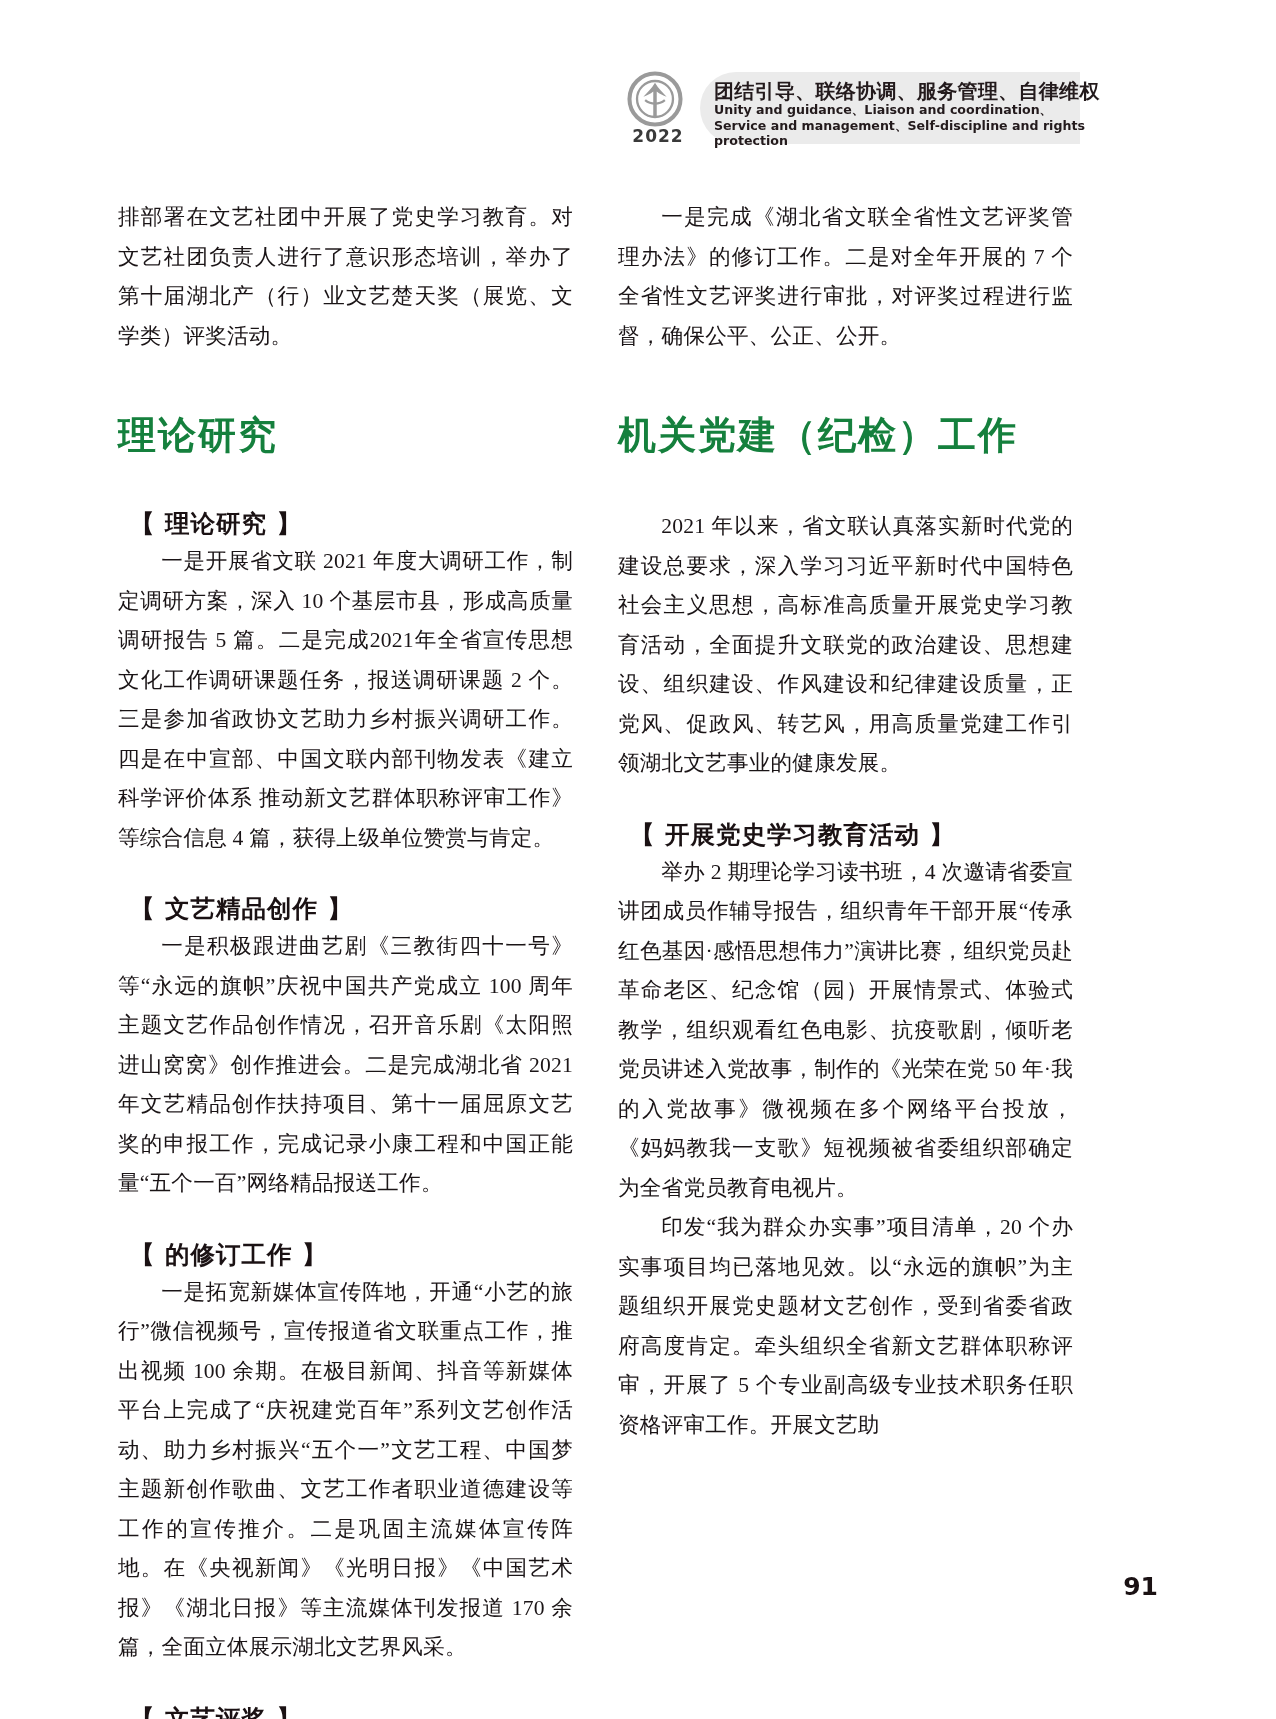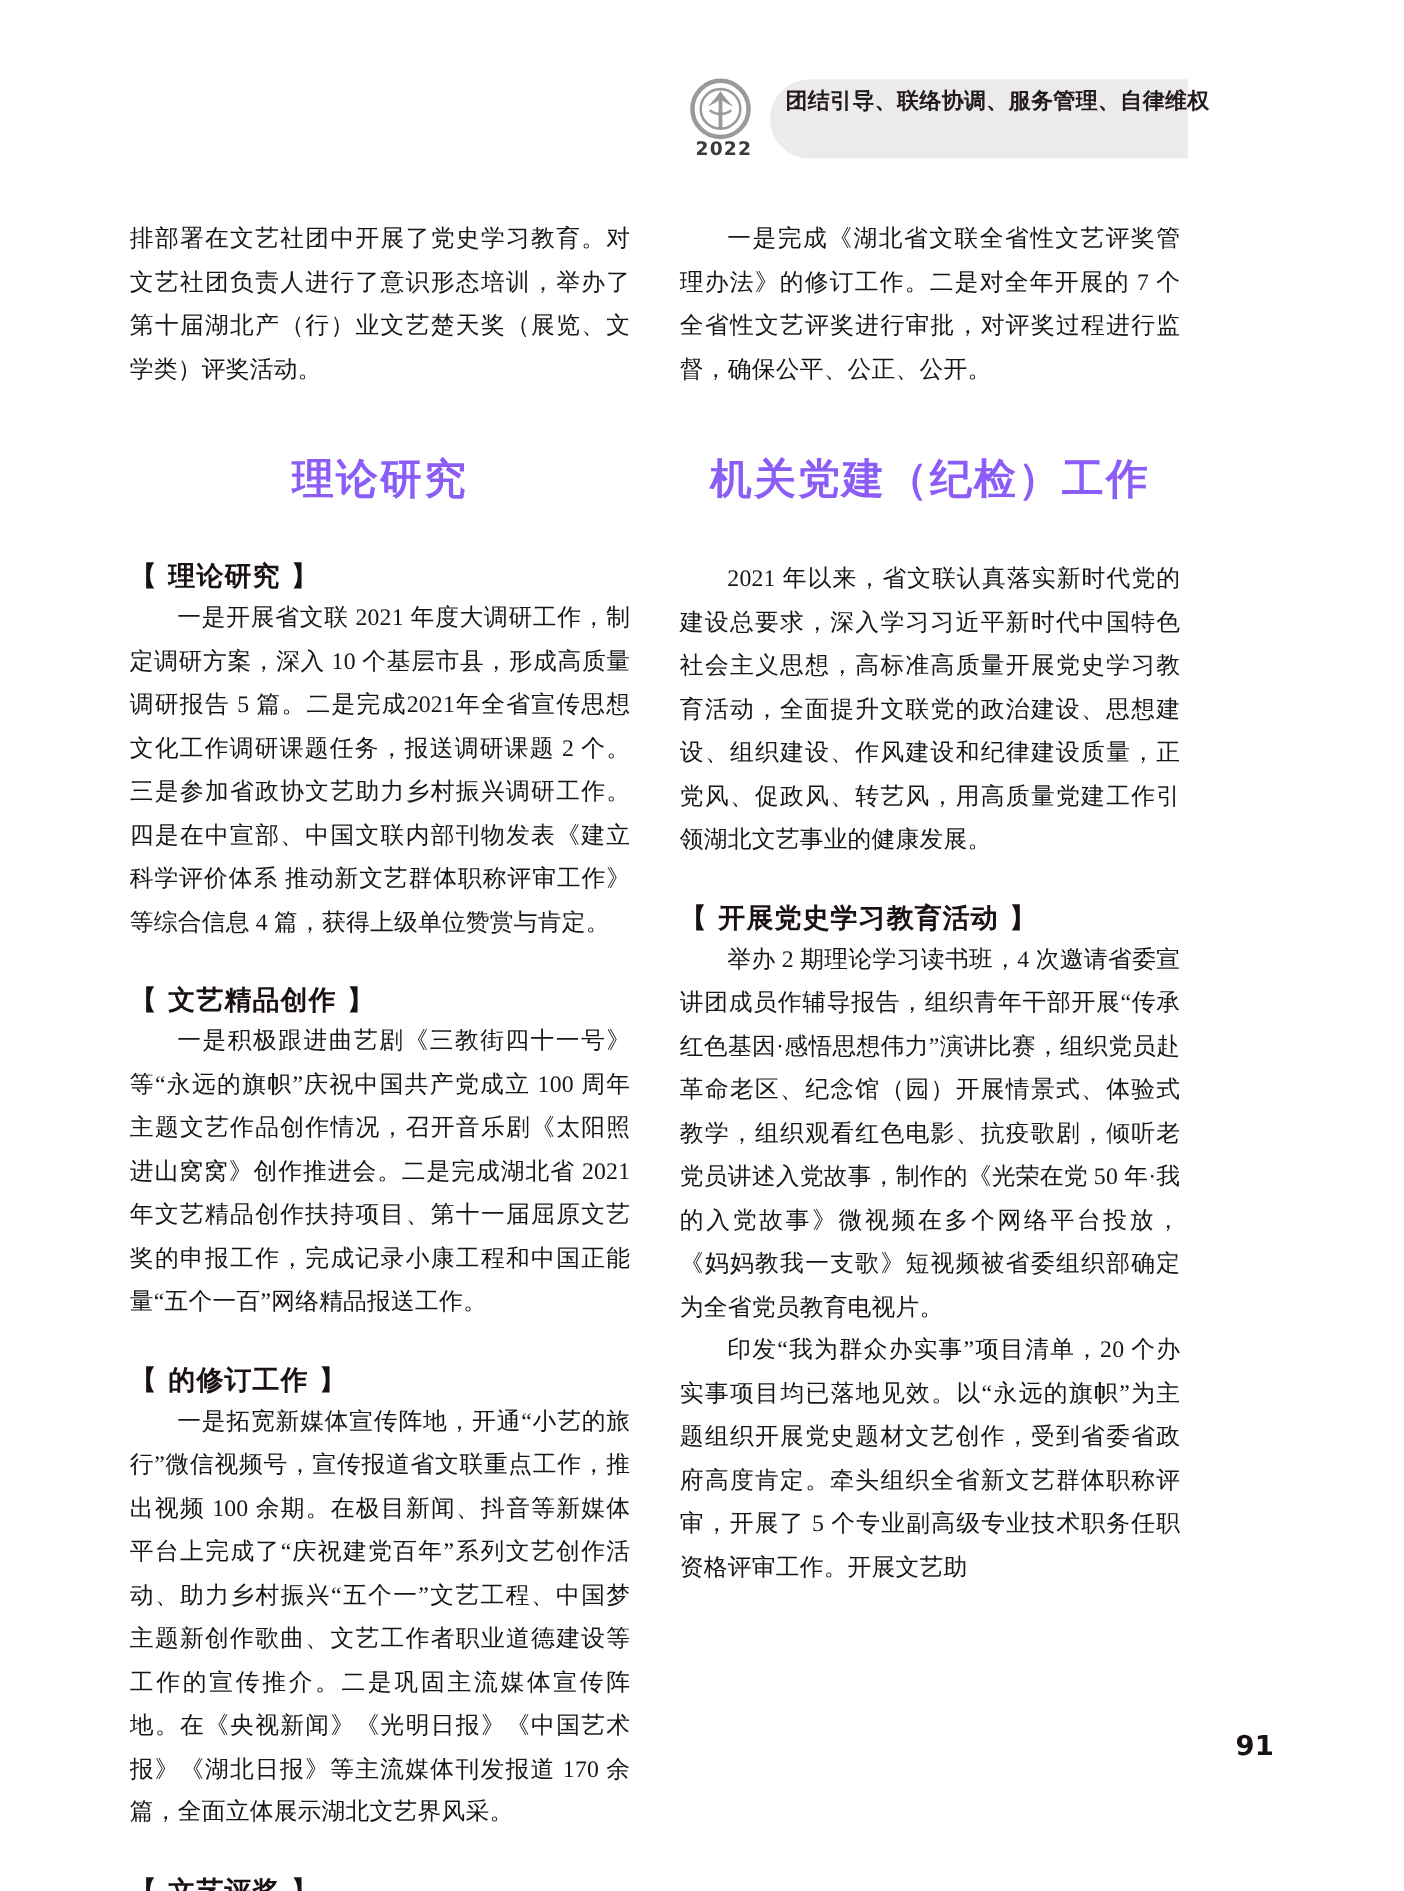--- a/index.html
+++ b/index.html
@@ -105,28 +105,28 @@
   }
   p.body.indent { text-indent: 2em; }
   p.body + p.body { margin-top: 0; }
 
   .section-title {
     margin: 0;
     font-family: "DejaVu Sans", "Liberation Sans", sans-serif;
     font-weight: bold;
     font-size: 38px;
     letter-spacing: 2px;
-    text-align: center;
-    color: #8b5cf6;
+    text-align: left;
+    color: #15803d;
   }
   .title-gap-top   { margin-top: 54px; }
   .title-gap-bot   { margin-bottom: 46px; }
 
   .sub-head {
-    margin: 0 0 2px 0;
+    margin: 0 0 2px 12px;
     font-family: "DejaVu Sans", "Liberation Sans", sans-serif;
     font-weight: bold;
     font-size: 24.5px;
     letter-spacing: 1px;
     color: #1a1113;
   }
   .sub-gap { margin-top: 34px; }
 
   .page-number {
     position: absolute;
@@ -150,20 +150,21 @@
       <svg class="logo-mark" viewBox="0 0 100 100">
         <circle cx="50" cy="50" r="44" fill="none" stroke="#9a9a9a" stroke-width="7"></circle>
         <circle cx="50" cy="50" r="31" fill="none" stroke="#9a9a9a" stroke-width="4"></circle>
         <path d="M50 22 C44 32 36 40 30 46 C36 44 42 41 47 37 L47 80 L53 80 L53 37 C58 41 64 44 70 46 C64 40 56 32 50 22 Z" fill="#9a9a9a"></path>
         <path d="M33 52 C38 56 44 58 50 58 C56 58 62 56 67 52" fill="none" stroke="#9a9a9a" stroke-width="4"></path>
       </svg>
       <div class="logo-year">2022</div>
     </div>
 
     <div class="slogan-cn">团结引导、联络协调、服务管理、自律维权</div>
+    <div class="slogan-en">Unity and guidance、Liaison and coordination、Service and management、Self-discipline and rights protection</div>
   </div>
 
   <div class="col col-left">
 
     <p class="body">排部署在文艺社团中开展了党史学习教育。对文艺社团负责人进行了意识形态培训，举办了第十届湖北产（行）业文艺楚天奖（展览、文学类）评奖活动。</p>
 
     <h2 class="section-title title-gap-top title-gap-bot">理论研究</h2>
 
     <h3 class="sub-head">【 理论研究 】</h3>
     <p class="body indent">一是开展省文联 2021 年度大调研工作，制定调研方案，深入 10 个基层市县，形成高质量调研报告 5 篇。二是完成2021年全省宣传思想文化工作调研课题任务，报送调研课题 2 个。三是参加省政协文艺助力乡村振兴调研工作。四是在中宣部、中国文联内部刊物发表《建立科学评价体系 推动新文艺群体职称评审工作》等综合信息 4 篇，获得上级单位赞赏与肯定。</p>

